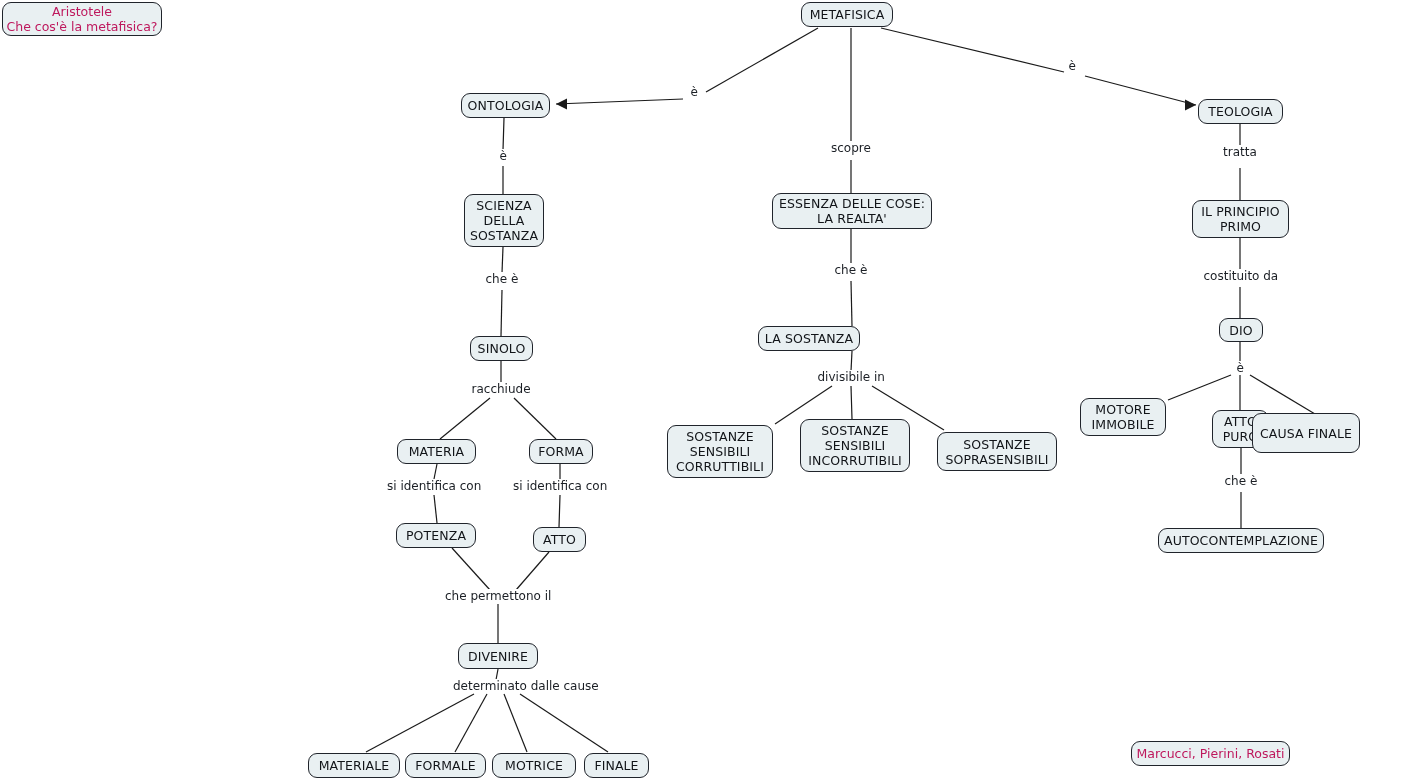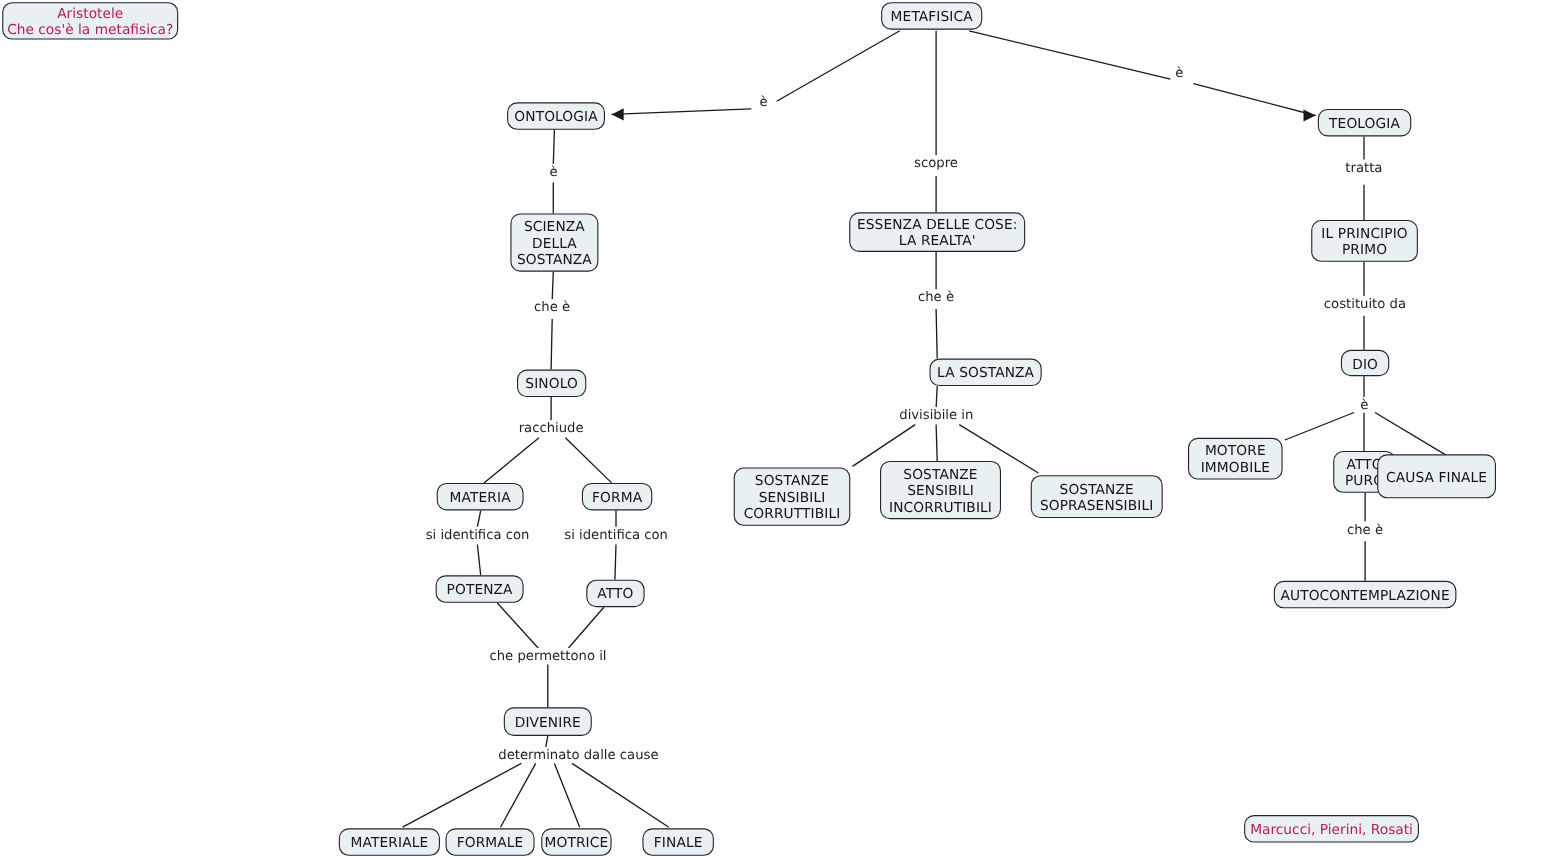--- a/index.html
+++ b/index.html
@@ -131,21 +131,21 @@
     <div class="node" style="left: 461px; top: 93px; width: 89px; height: 25px;">ONTOLOGIA</div>
     <div class="node" style="left: 1198px; top: 99px; width: 85px; height: 25px;">TEOLOGIA</div>
     <div class="node" style="left: 464px; top: 194px; width: 80px; height: 53px;">SCIENZA
 DELLA
 SOSTANZA</div>
     <div class="node" style="left: 772px; top: 193px; width: 160px; height: 36px;">ESSENZA DELLE COSE:
 LA REALTA'</div>
     <div class="node" style="left: 1192px; top: 200px; width: 97px; height: 38px;">IL PRINCIPIO
 PRIMO</div>
     <div class="node" style="left: 470px; top: 336px; width: 63px; height: 25px;">SINOLO</div>
-    <div class="node" style="left: 845px; top: 326px; width: 102px; height: 25px;">LA SOSTANZA</div>
+    <div class="node" style="left: 758px; top: 326px; width: 102px; height: 25px;">LA SOSTANZA</div>
     <div class="node" style="left: 1219px; top: 318px; width: 44px; height: 24px;">DIO</div>
     <div class="node" style="left: 397px; top: 439px; width: 79px; height: 25px;">MATERIA</div>
     <div class="node" style="left: 529px; top: 439px; width: 64px; height: 25px;">FORMA</div>
     <div class="node" style="left: 667px; top: 425px; width: 106px; height: 53px;">SOSTANZE
 SENSIBILI
 CORRUTTIBILI</div>
     <div class="node" style="left: 800px; top: 419px; width: 110px; height: 53px;">SOSTANZE
 SENSIBILI
 INCORRUTIBILI</div>
     <div class="node" style="left: 937px; top: 432px; width: 120px; height: 39px;">SOSTANZE
@@ -154,21 +154,21 @@
 IMMOBILE</div>
     <div class="node" style="left: 1212px; top: 410px; width: 57px; height: 38px;">ATTO
 PURO</div>
     <div class="node" style="left: 1252px; top: 413px; width: 108px; height: 40px;">CAUSA FINALE</div>
     <div class="node" style="left: 396px; top: 523px; width: 80px; height: 25px;">POTENZA</div>
     <div class="node" style="left: 533px; top: 527px; width: 53px; height: 25px;">ATTO</div>
     <div class="node" style="left: 1158px; top: 528px; width: 166px; height: 25px;">AUTOCONTEMPLAZIONE</div>
     <div class="node" style="left: 458px; top: 643px; width: 80px; height: 26px;">DIVENIRE</div>
     <div class="node" style="left: 308px; top: 753px; width: 92px; height: 25px;">MATERIALE</div>
     <div class="node" style="left: 405px; top: 753px; width: 81px; height: 25px;">FORMALE</div>
-    <div class="node" style="left: 492px; top: 753px; width: 64px; height: 25px;">MOTRICE</div>
+    <div class="node" style="left: 492px; top: 753px; width: 84px; height: 25px;">MOTRICE</div>
     <div class="node" style="left: 584px; top: 753px; width: 65px; height: 25px;">FINALE</div>
     <div class="label" style="left: 688.5px; top: 85px;">è</div>
     <div class="label" style="left: 1066.5px; top: 59px;">è</div>
     <div class="label" style="left: 829px; top: 141px;">scopre</div>
     <div class="label" style="left: 497.5px; top: 149px;">è</div>
     <div class="label" style="left: 1221px; top: 145px;">tratta</div>
     <div class="label" style="left: 483.5px; top: 272px;">che è</div>
     <div class="label" style="left: 832.5px; top: 263px;">che è</div>
     <div class="label" style="left: 1201.5px; top: 269px;">costituito da</div>
     <div class="label" style="left: 469.5px; top: 382px;">racchiude</div>

